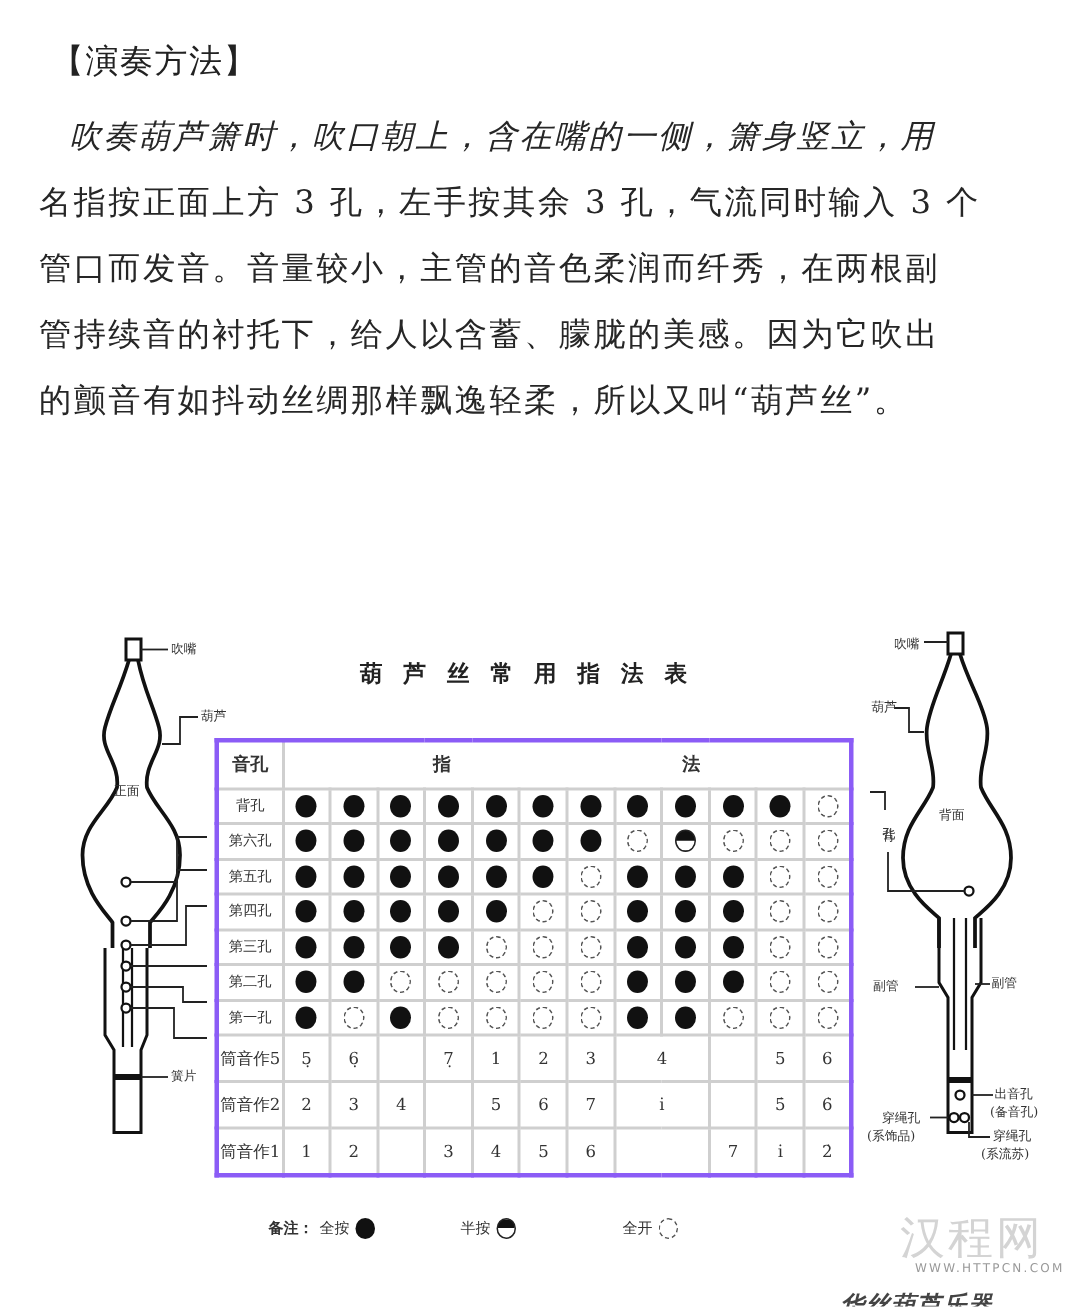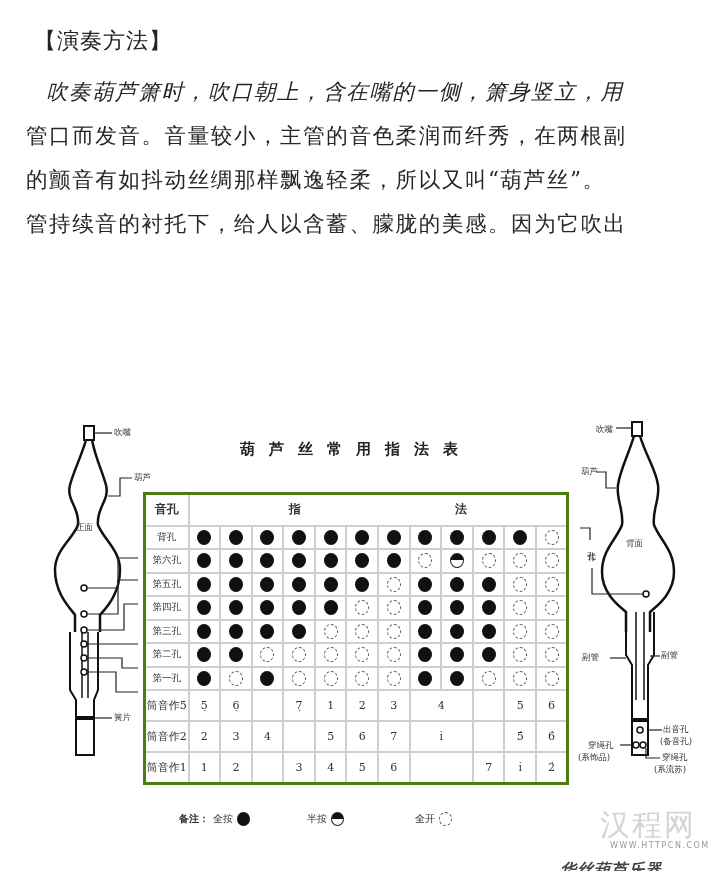--- a/index.html
+++ b/index.html
@@ -8,21 +8,21 @@
 
   .section-title { position: absolute; left: 34px; top: 26px; font-size: 22px; color: #222; letter-spacing: 1px; }
   .para { position: absolute; left: 26px; top: 70px; width: 680px; font-size: 21.5px; line-height: 44px; color: #262626; letter-spacing: 1.6px; }
   .para .line { display: block; white-space: nowrap; }
   .para .line.first { padding-left: 20px; font-style: italic; }
 
   .diagram { position: absolute; left: 0; top: 400px; width: 727px; height: 471px; }
 
   .chart-title { position: absolute; left: 240px; top: 40px; font-size: 15px; font-weight: bold; letter-spacing: 14px; color: #222; text-align: right; }
 
-  table.fingering { position: absolute; left: 143px; top: 92px; border-collapse: collapse; border: 3px solid #4d7c0f; background: #fff; }
+  table.fingering { position: absolute; left: 143px; top: 92px; border-collapse: collapse; border: 3px solid #8b5cf6; background: #fff; }
   table.fingering td { border: 2px solid #cfcfcf; text-align: center; vertical-align: middle; font-size: 10px; color: #333; }
   table.fingering td.rowlabel { width: 44px; font-size: 9.5px; color: #333; letter-spacing: 0; }
   table.fingering tr.head td { height: 32px; font-size: 12px; font-weight: bold; }
   table.fingering tr.hole td { height: 23.5px; }
   table.fingering tr.num td { height: 31px; font-size: 11px; }
   table.fingering td.cell { width: 31.6px; }
   .dot { display: inline-block; width: 14px; height: 15px; border-radius: 50%; vertical-align: middle; }
   .dot.F { background: #111; }
   .dot.O { border: 1.8px dashed #555; background: #fff; }
   .dot.H { border: 1.8px solid #222; background: linear-gradient(to bottom, #111 0 50%, #fff 50% 100%); }
@@ -36,23 +36,24 @@
   .wm-stamp { position: absolute; left: 20px; top: 16px; font-size: 16px; color: #444; font-weight: bold; letter-spacing: 1px; font-style: italic; margin-top: 39px; }
   .wm-url { position: absolute; left: 70px; top: 36px; font-size: 8px; color: #999; letter-spacing: 1.5px; font-family: "DejaVu Sans", sans-serif; }
 </style>
 </head>
 <body>
 
 <div class="section-title">【演奏方法】</div>
 
 <div class="para">
   <span class="line first">吹奏葫芦箫时，吹口朝上，含在嘴的一侧，箫身竖立，用</span>
+  <span class="line">名指按正面上方 3 孔，左手按其余 3 孔，气流同时输入 3 个</span>
   <span class="line">管口而发音。音量较小，主管的音色柔润而纤秀，在两根副</span>
+  <span class="line">管持续音的衬托下，给人以含蓄、朦胧的美感。因为它吹出</span>
   <span class="line">的颤音有如抖动丝绸那样飘逸轻柔，所以又叫“葫芦丝”。</span>
-  <span class="line">管持续音的衬托下，给人以含蓄、朦胧的美感。因为它吹出</span>
 </div>
 
 <div class="diagram">
 
   <svg style="position:absolute;left:0;top:0" width="150" height="420" viewBox="0 0 150 420">
     <rect x="84" y="26" width="10" height="14" fill="#fff" stroke="#111" stroke-width="2"></rect>
     <path d="M86 40 C80 60,74 70,70 85 C66 100,80 108,78 125 C72 140,55 150,55 170 C55 195,72 210,75 215 L75 232 M100 232 L100 215 C104 210,120 195,120 170 C120 150,104 140,98 125 C96 108,110 100,106 85 C102 70,96 60,92 40" fill="none" stroke="#111" stroke-width="2.5"></path>
     <path d="M70 232 L70 290 L76 300 L76 355 L94 355 L94 300 L98 290 L98 232" fill="none" stroke="#111" stroke-width="2"></path>
     <line x1="82" y1="232" x2="82" y2="298" stroke="#111" stroke-width="1.5"></line>
     <line x1="88" y1="232" x2="88" y2="298" stroke="#111" stroke-width="1.5"></line>

